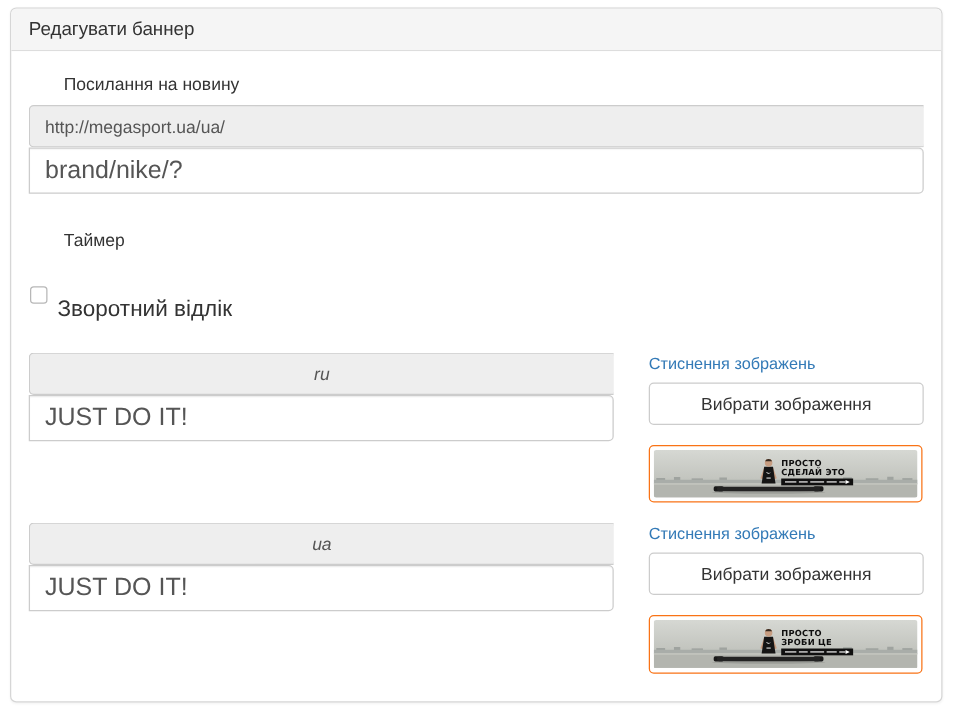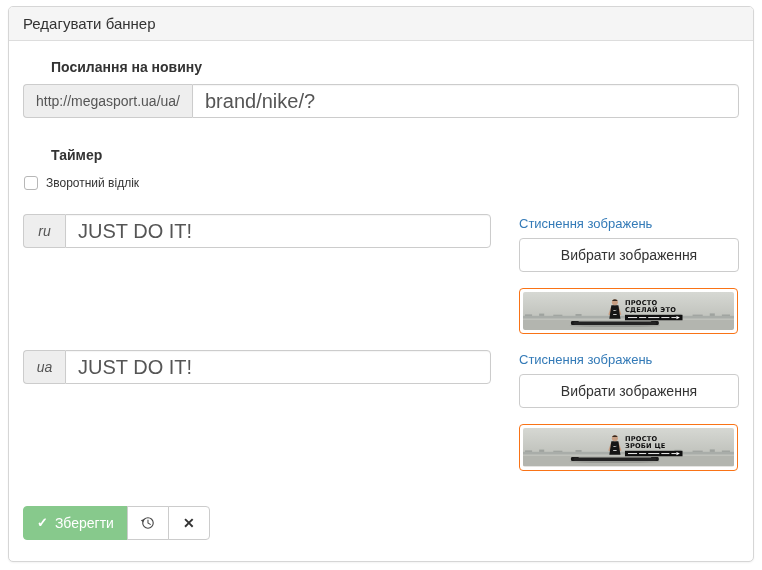--- a/index.html
+++ b/index.html
@@ -7,42 +7,42 @@
     font-family:"Liberation Sans", sans-serif; overflow:hidden; }
   .page { position:relative; width:762px; height:570px; }
 
   .panel { position:absolute; left:8px; top:6px; width:746px; height:556px;
     background:#fff; border:1px solid #d6d6d6; border-radius:5px;
     box-shadow:0 1px 2px rgba(0,0,0,.05); }
   .panel-heading { background:#f5f5f5; border-bottom:1px solid #ddd;
     border-radius:4px 4px 0 0; padding:8px 14px; font-size:15px; color:#333; }
   .panel-body { padding:18px 14px 15px 14px; }
 
-  label.ctl { display:block; font-size:14px; font-weight:bold; color:#333;
+  label.ctl { display:block; font-size:14px; font-weight:normal; color:#333;
     margin-bottom:8px; height:17px; line-height:17px; white-space:nowrap;padding-left:28px; }
 
-  .input-group { display:flex; width:100%; }
+  .input-group { display:flex; width:100%;flex-direction:column; }
   .addon { display:flex; align-items:center; padding:6px 12px; background:#eee;
     border:1px solid #ccc; border-right:none; border-radius:4px 0 0 4px;
     font-size:14px; color:#555; white-space:nowrap; height:34px; }
   input.fc { height:34px; padding:6px 12px; font-size:20px; color:#555;
     border:1px solid #ccc; border-radius:4px; background:#fff; outline:none;
     box-shadow:inset 0 1px 1px rgba(0,0,0,.04); width:100%; }
   .input-group input.fc { flex:1; min-width:0; border-radius:0 4px 4px 0; }
 
   .url-section { margin-bottom:29px; }
 
   .dates-row { display:flex; margin-bottom:24px; }
   .dates-row .col { width:216px; margin-right:30px; }
   .dates-row .col:last-child { width:auto; flex:1; margin-right:0; }
   .checkbox-row { display:flex; align-items:center; margin-top:12px; }
   input.cb { appearance:none; -webkit-appearance:none; width:14px; height:14px;
     border:1px solid #b7b7b7; border-radius:3px; background:#fff;
     margin:0 8px 0 1px; cursor:pointer; }
-  .cb-label { font-size:12px; color:#333; }
+  .cb-label { font-size:18px; color:#333;margin-top:24px; }
 
   .locale-row { display:flex; margin-bottom:16px; }
   .locale-left { width:468px; margin-right:28px; }
   .locale-right { flex:1; }
   .addon-code { justify-content:center; min-width:42px;font-style:italic; }
 
   a.small-link { display:inline-block; font-size:13px; color:#337ab7;
     text-decoration:none; line-height:15px; }
   button.btn-default { display:block; width:100%; height:34px; margin-top:6px;
     background:#fff; border:1px solid #ccc; border-radius:4px; font-size:14px;

